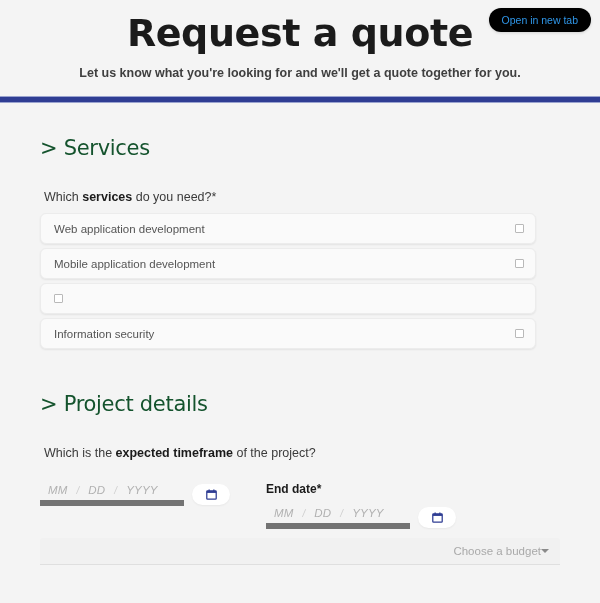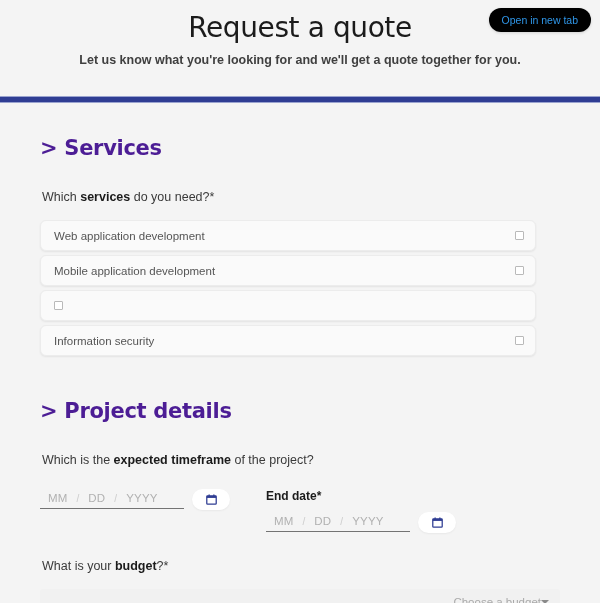--- a/index.html
+++ b/index.html
@@ -19,22 +19,22 @@
 
   
   .header {
     position: relative;
     padding: 10px 0 0 0;
     text-align: center;
     background: #f4f4f4;
     height: 96px;
   }
   .page-title {
-    font-size: 28px;
-    font-weight: 400;
+    font-size: 38px;
+    font-weight: 700;
     letter-spacing: -0.4px;
     color: #1b1b1b;
     margin: 0;
     line-height: 1.25;
     font-family: "DejaVu Sans", sans-serif;
   }
   .page-subtitle {
     font-size: 12.5px;
     color: #3f3f3f;
     margin: 8px 0 0 0;
@@ -65,35 +65,35 @@
     border-top: 1px solid #9aa3cf;
     border-bottom: 1px solid #9aa3cf;
   }
 
   
   .form-body {
     padding: 0 0 0 0;
   }
   .section-heading {
     font-size: 21px;
-    font-weight: 700;
-    color: #4c1d95;
+    font-weight: 400;
+    color: #14532d;
     margin: 0;
     padding: 0 0 0 40px;
     letter-spacing: -0.3px;
     font-family: "DejaVu Sans", sans-serif;
   }
   .section-services { padding-top: 33px; }
   .section-project { padding-top: 39px; }
 
   .field-label {
     font-size: 12.5px;
     color: #3a3a3a;
-    margin: 16px;
-    padding: 0 0 0 26px;
+    margin: 0;
+    padding: 0 0 0 44px;
     font-weight: 400;
   }
   .label-services { margin-top: 30px; }
   .label-timeframe { margin-top: 30px; }
   .label-budget { margin-top: 26px; }
   .field-label b { font-weight: 700; color: #1b1b1b; }
 
   
   .options {
     margin-top: 9px;
@@ -142,23 +142,24 @@
     color: #1b1b1b;
     margin-bottom: 9px;
   }
   .date-input-wrap {
     display: flex;
     align-items: center;
   }
   .date-segments {
     display: flex;
     align-items: flex-end;
-    border-bottom: 1px solid #737373;
+    border-bottom: 6px solid #737373;
     padding: 2px 4px 4px 8px;
     width: 144px;
+    font-style: italic;
   }
   .seg {
     font-size: 11.5px;
     color: #b1b1b1;
     letter-spacing: 0.2px;
   }
   .seg-sep {
     font-size: 10px;
     color: #cecece;
     padding: 0 9px;
@@ -283,20 +284,19 @@
               <rect x="3.2" y="0.6" width="1.6" height="3" fill="#2f3d93"></rect>
               <rect x="9.2" y="0.6" width="1.6" height="3" fill="#2f3d93"></rect>
             </svg>
           </span>
         </button>
       </div>
     </div>
 
   </div>
 
-  <p class="field-label label-budget"><span>What is your </span><b>budget</b><span>?*</span></p>
 
   <div class="select-wrap">
     <span class="select-placeholder">Choose a budget</span>
     <span class="select-caret"></span>
   </div>
 
 </div>
 
 </body></html>

